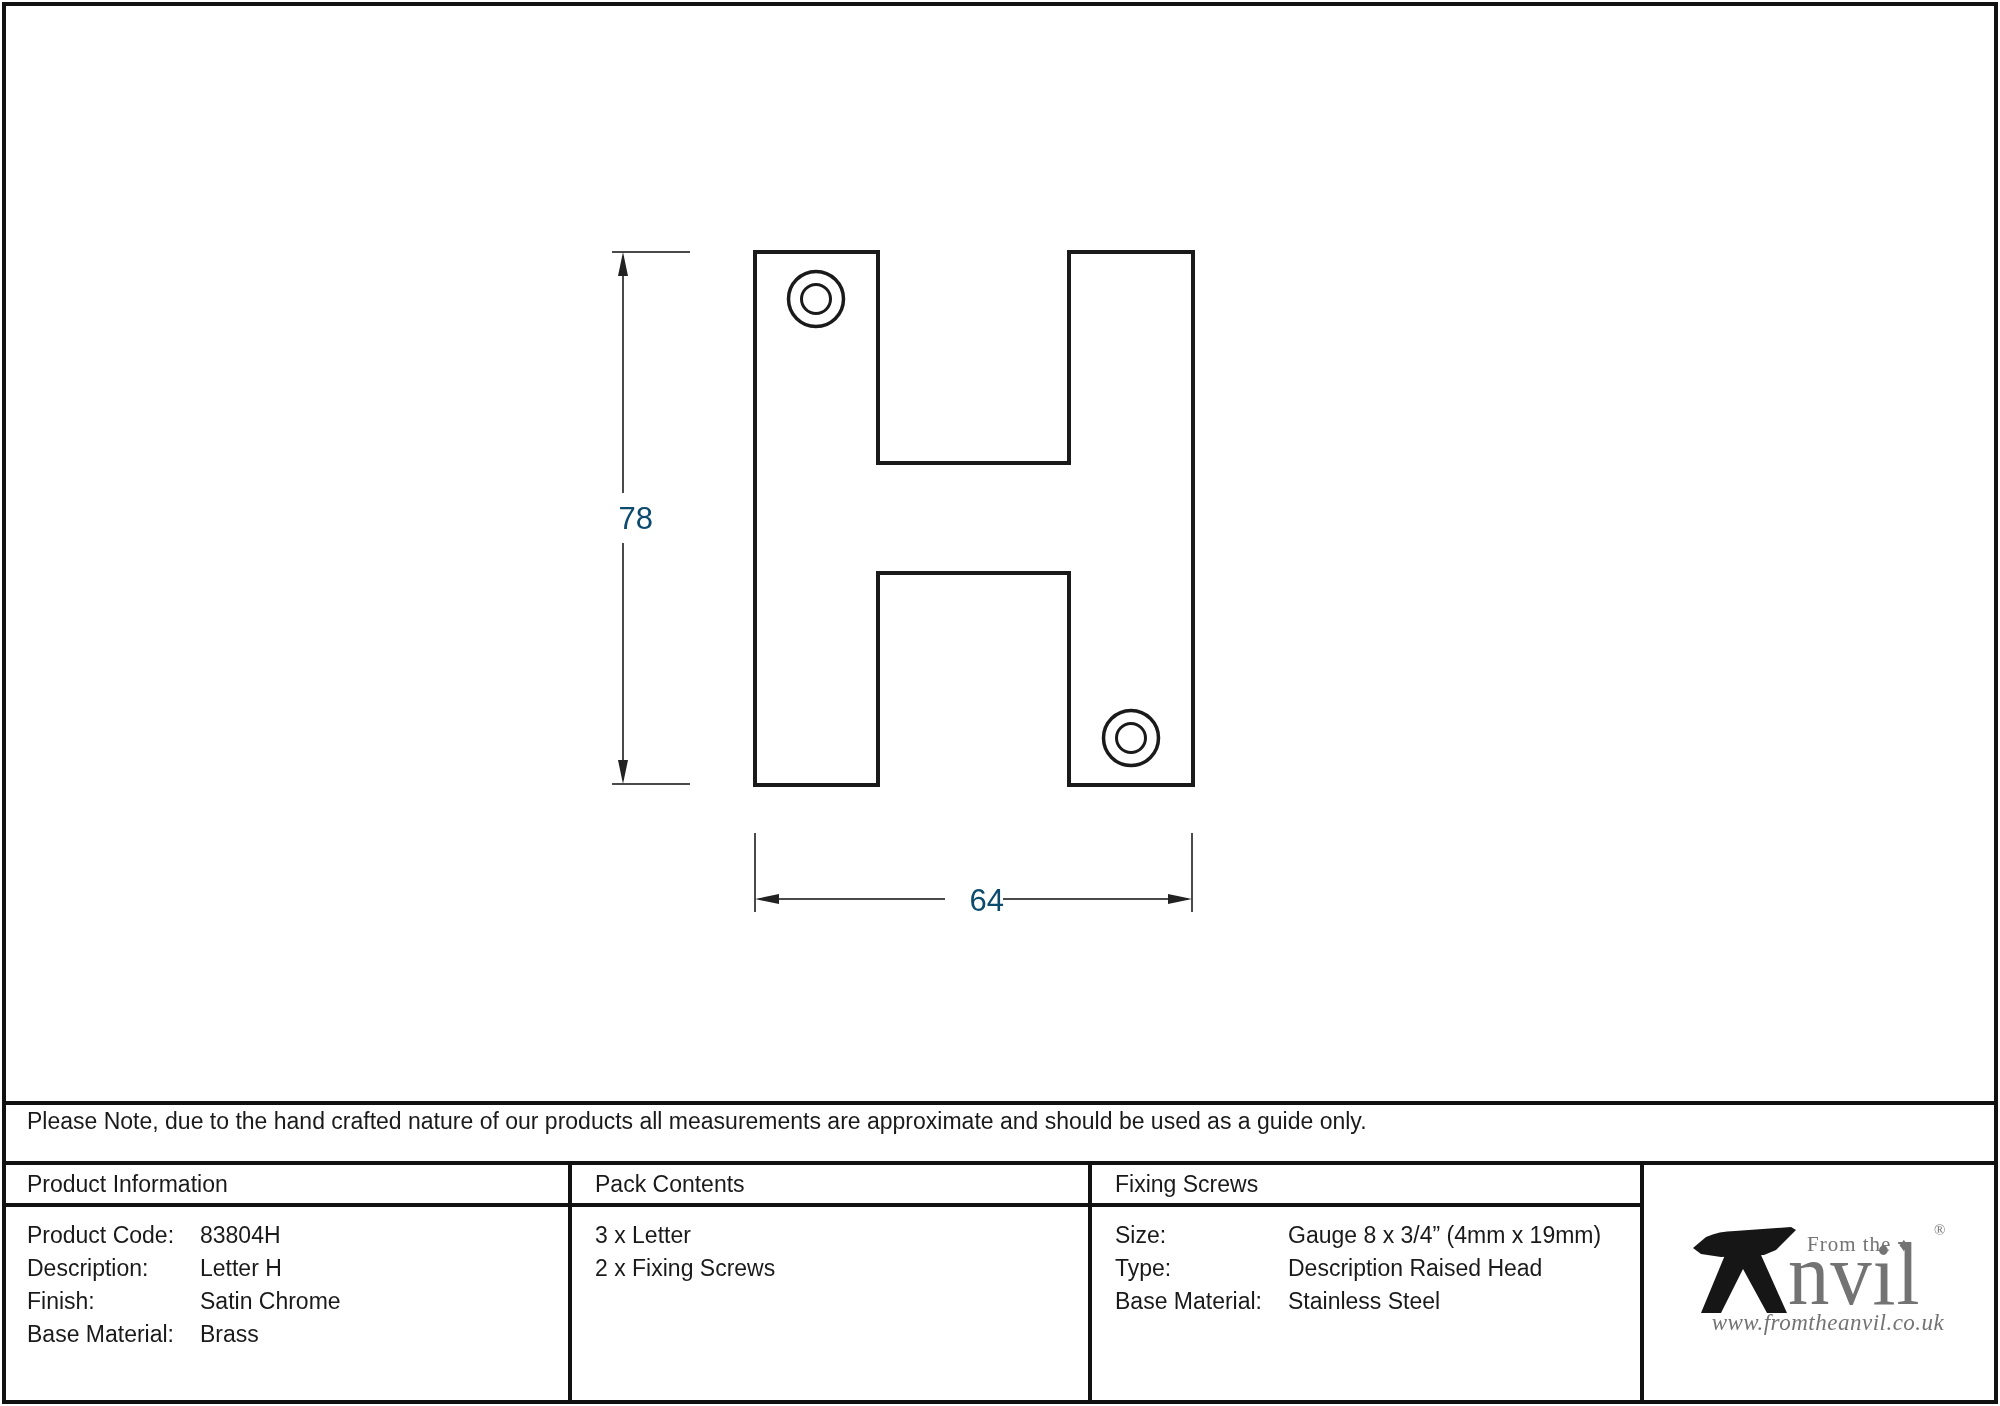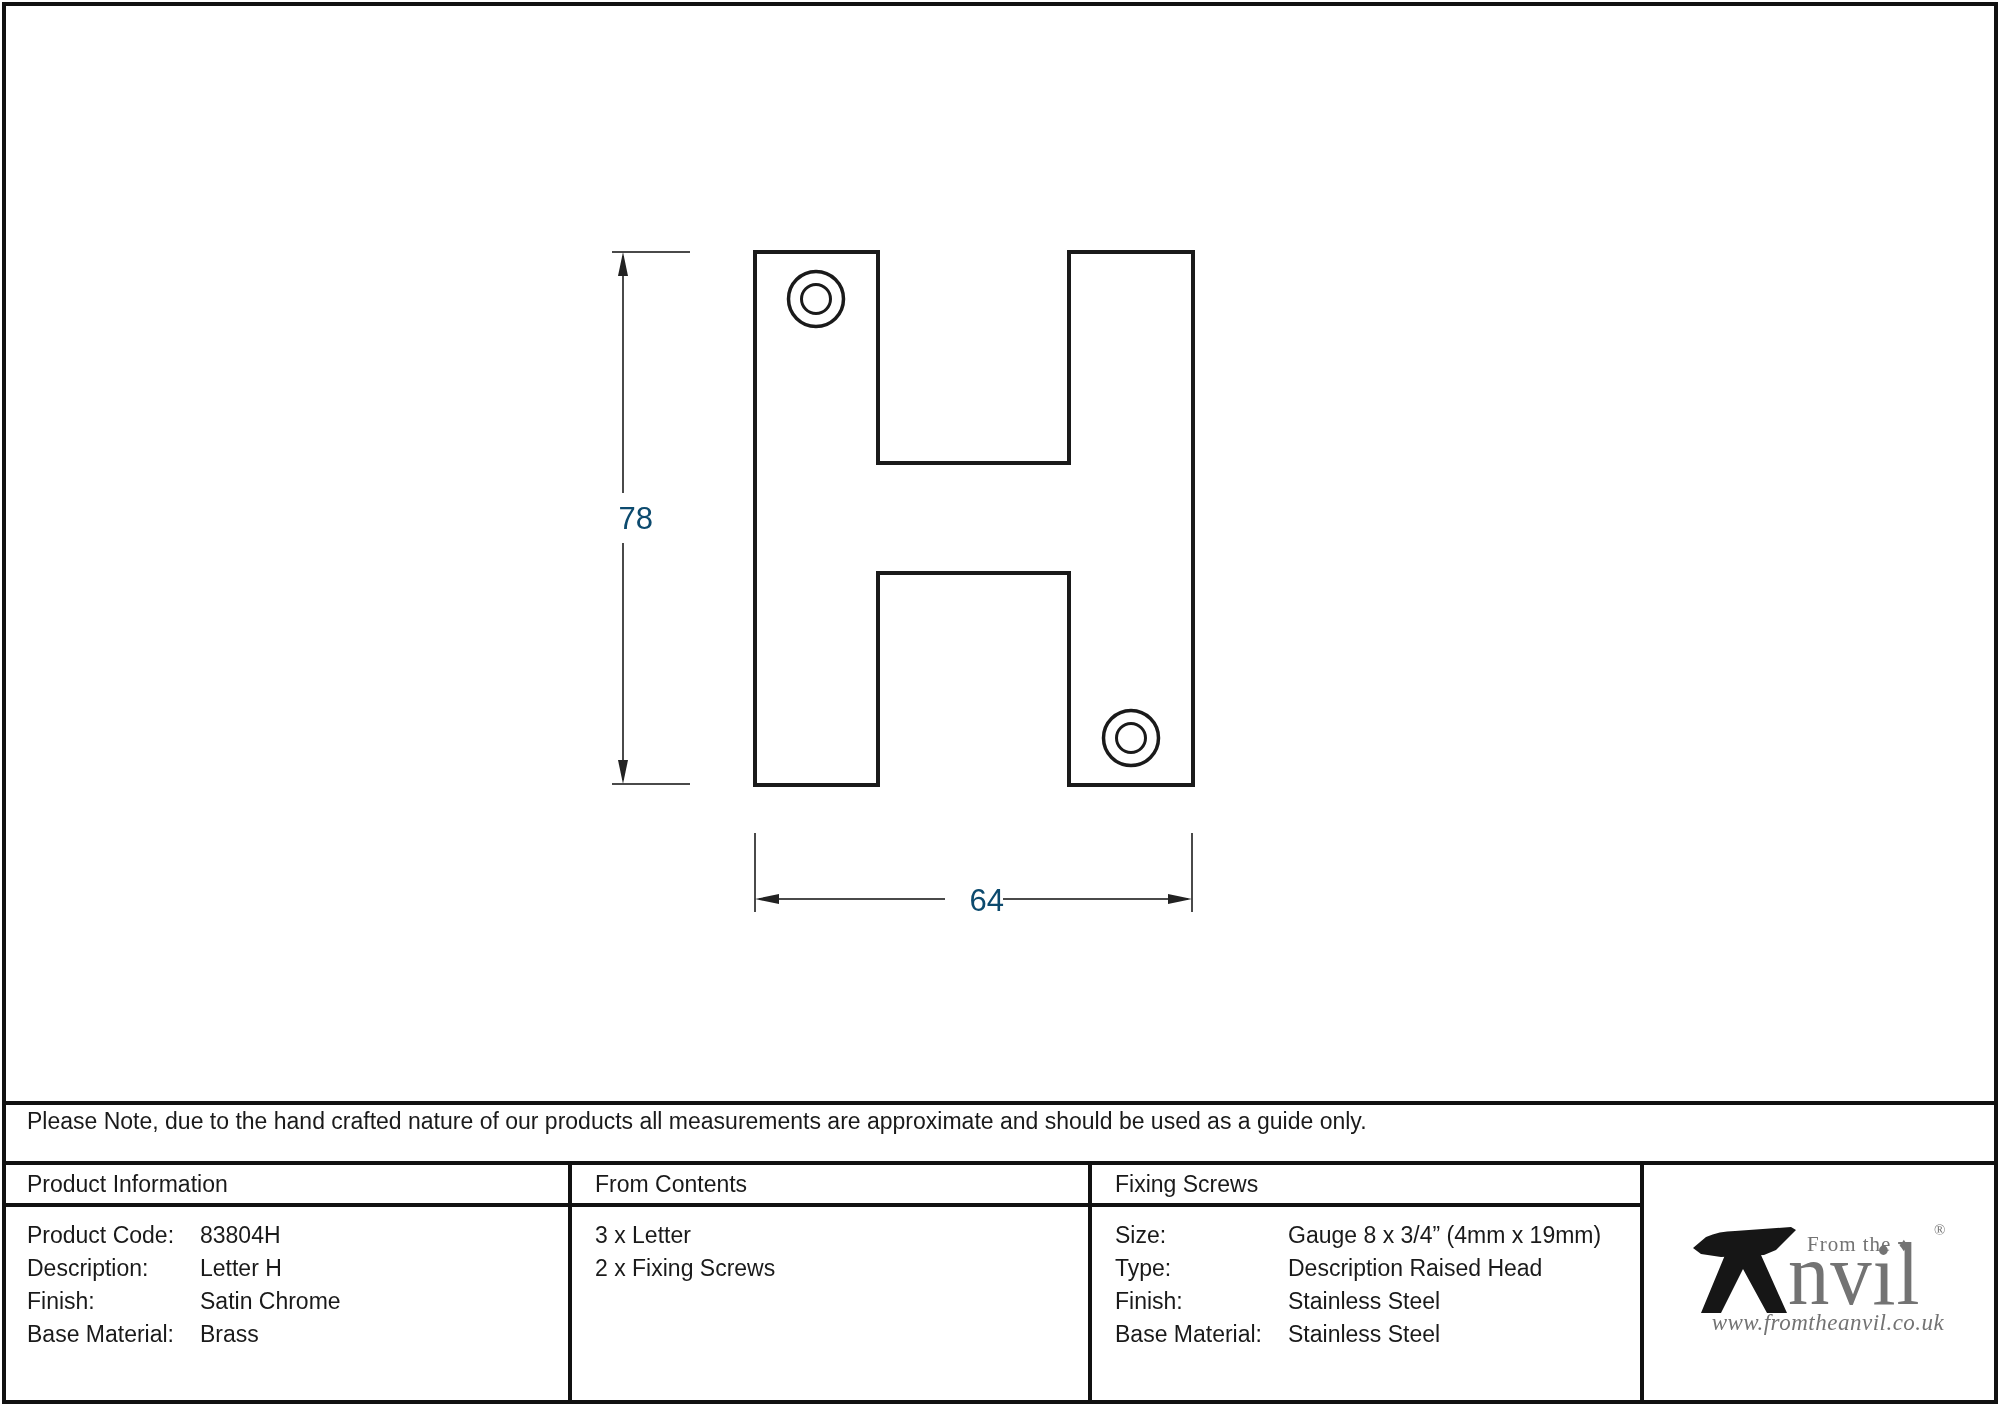--- a/index.html
+++ b/index.html
@@ -103,21 +103,21 @@
   <div class="hline" style="left:2px; top:1101px; width:1996px; height:4px;"></div>
   <div class="hline" style="left:2px; top:1161px; width:1996px; height:4px;"></div>
   <div class="hline" style="left:2px; top:1203px; width:1642px; height:4px;"></div>
   <div class="vline" style="left:568px; top:1161px; width:4px; height:241px;"></div>
   <div class="vline" style="left:1088px; top:1161px; width:4px; height:241px;"></div>
   <div class="vline" style="left:1640px; top:1161px; width:4px; height:241px;"></div>
 
   <div class="note-text">Please Note, due to the hand crafted nature of our products all measurements are approximate and should be used as a guide only.</div>
 
   <div class="col-header" style="left:27px;">Product Information</div>
-  <div class="col-header" style="left:595px;">From Contents</div>
+  <div class="col-header" style="left:595px;">Pack Contents</div>
   <div class="col-header" style="left:1115px;">Fixing Screws</div>
 
   <div class="cell-body" style="left:27px; width:535px;">
     <div class="trow">
       <span class="tlabel">Product Code:</span><span class="tvalue">83804H</span>
     </div>
     <div class="trow">
       <span class="tlabel">Description:</span><span class="tvalue">Letter H</span>
     </div>
     <div class="trow">
@@ -134,23 +134,20 @@
   </div>
 
   <div class="cell-body" style="left:1115px; width:520px;">
     <div class="trow">
       <span class="tlabel">Size:</span><span class="tvalue">Gauge 8 x 3/4” (4mm x 19mm)</span>
     </div>
     <div class="trow">
       <span class="tlabel">Type:</span><span class="tvalue">Description Raised Head</span>
     </div>
     <div class="trow">
-      <span class="tlabel">Finish:</span><span class="tvalue">Stainless Steel</span>
-    </div>
-    <div class="trow">
       <span class="tlabel">Base Material:</span><span class="tvalue">Stainless Steel</span>
     </div>
   </div>
 
   <div class="logo-cell">
     <svg class="logo-anvil-svg" width="112" height="88" viewBox="0 0 110 88">
       <path d="M2 21 L15 10 Q28 4 44 4 L100 0 L105 3 L85 23 L73 28 L30 30 L10 27 Z" fill="#161616"></path>
       <path d="M34 28 L70 28 L96 86 L76 86 L52 42 L30 86 L10 86 Z" fill="#161616"></path>
     </svg>
     <div class="logo-fromthe">From the</div>

